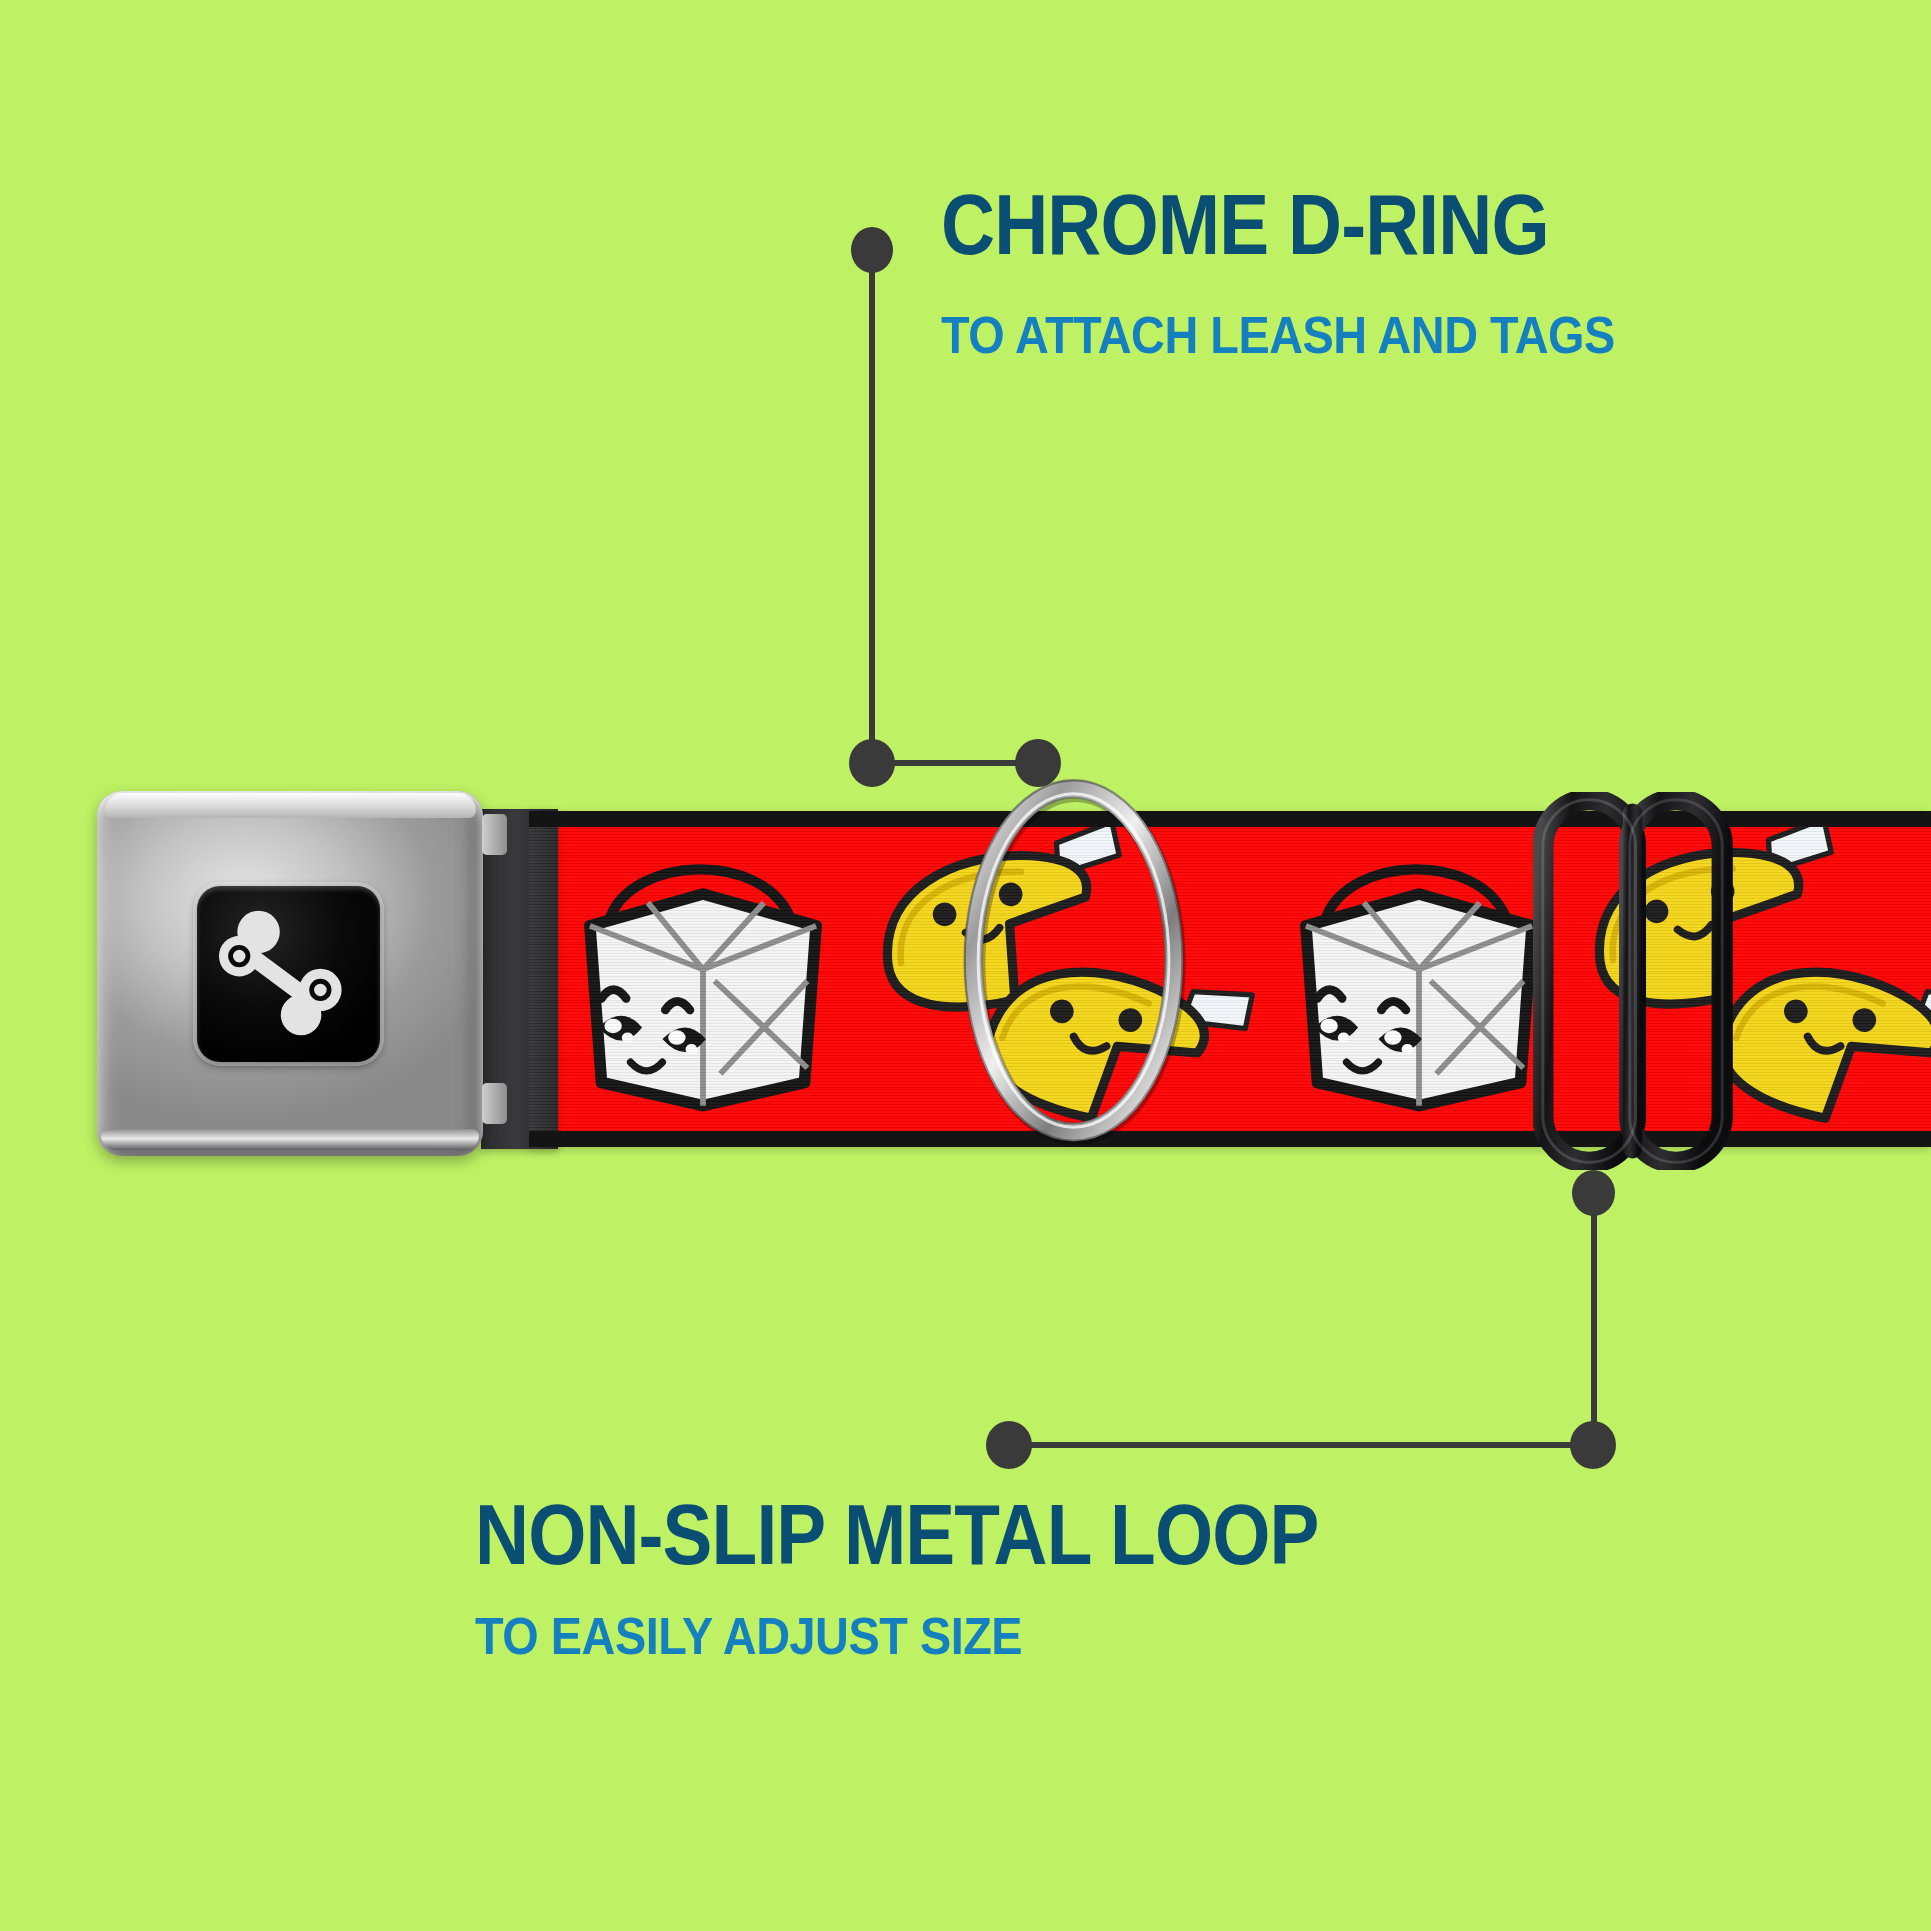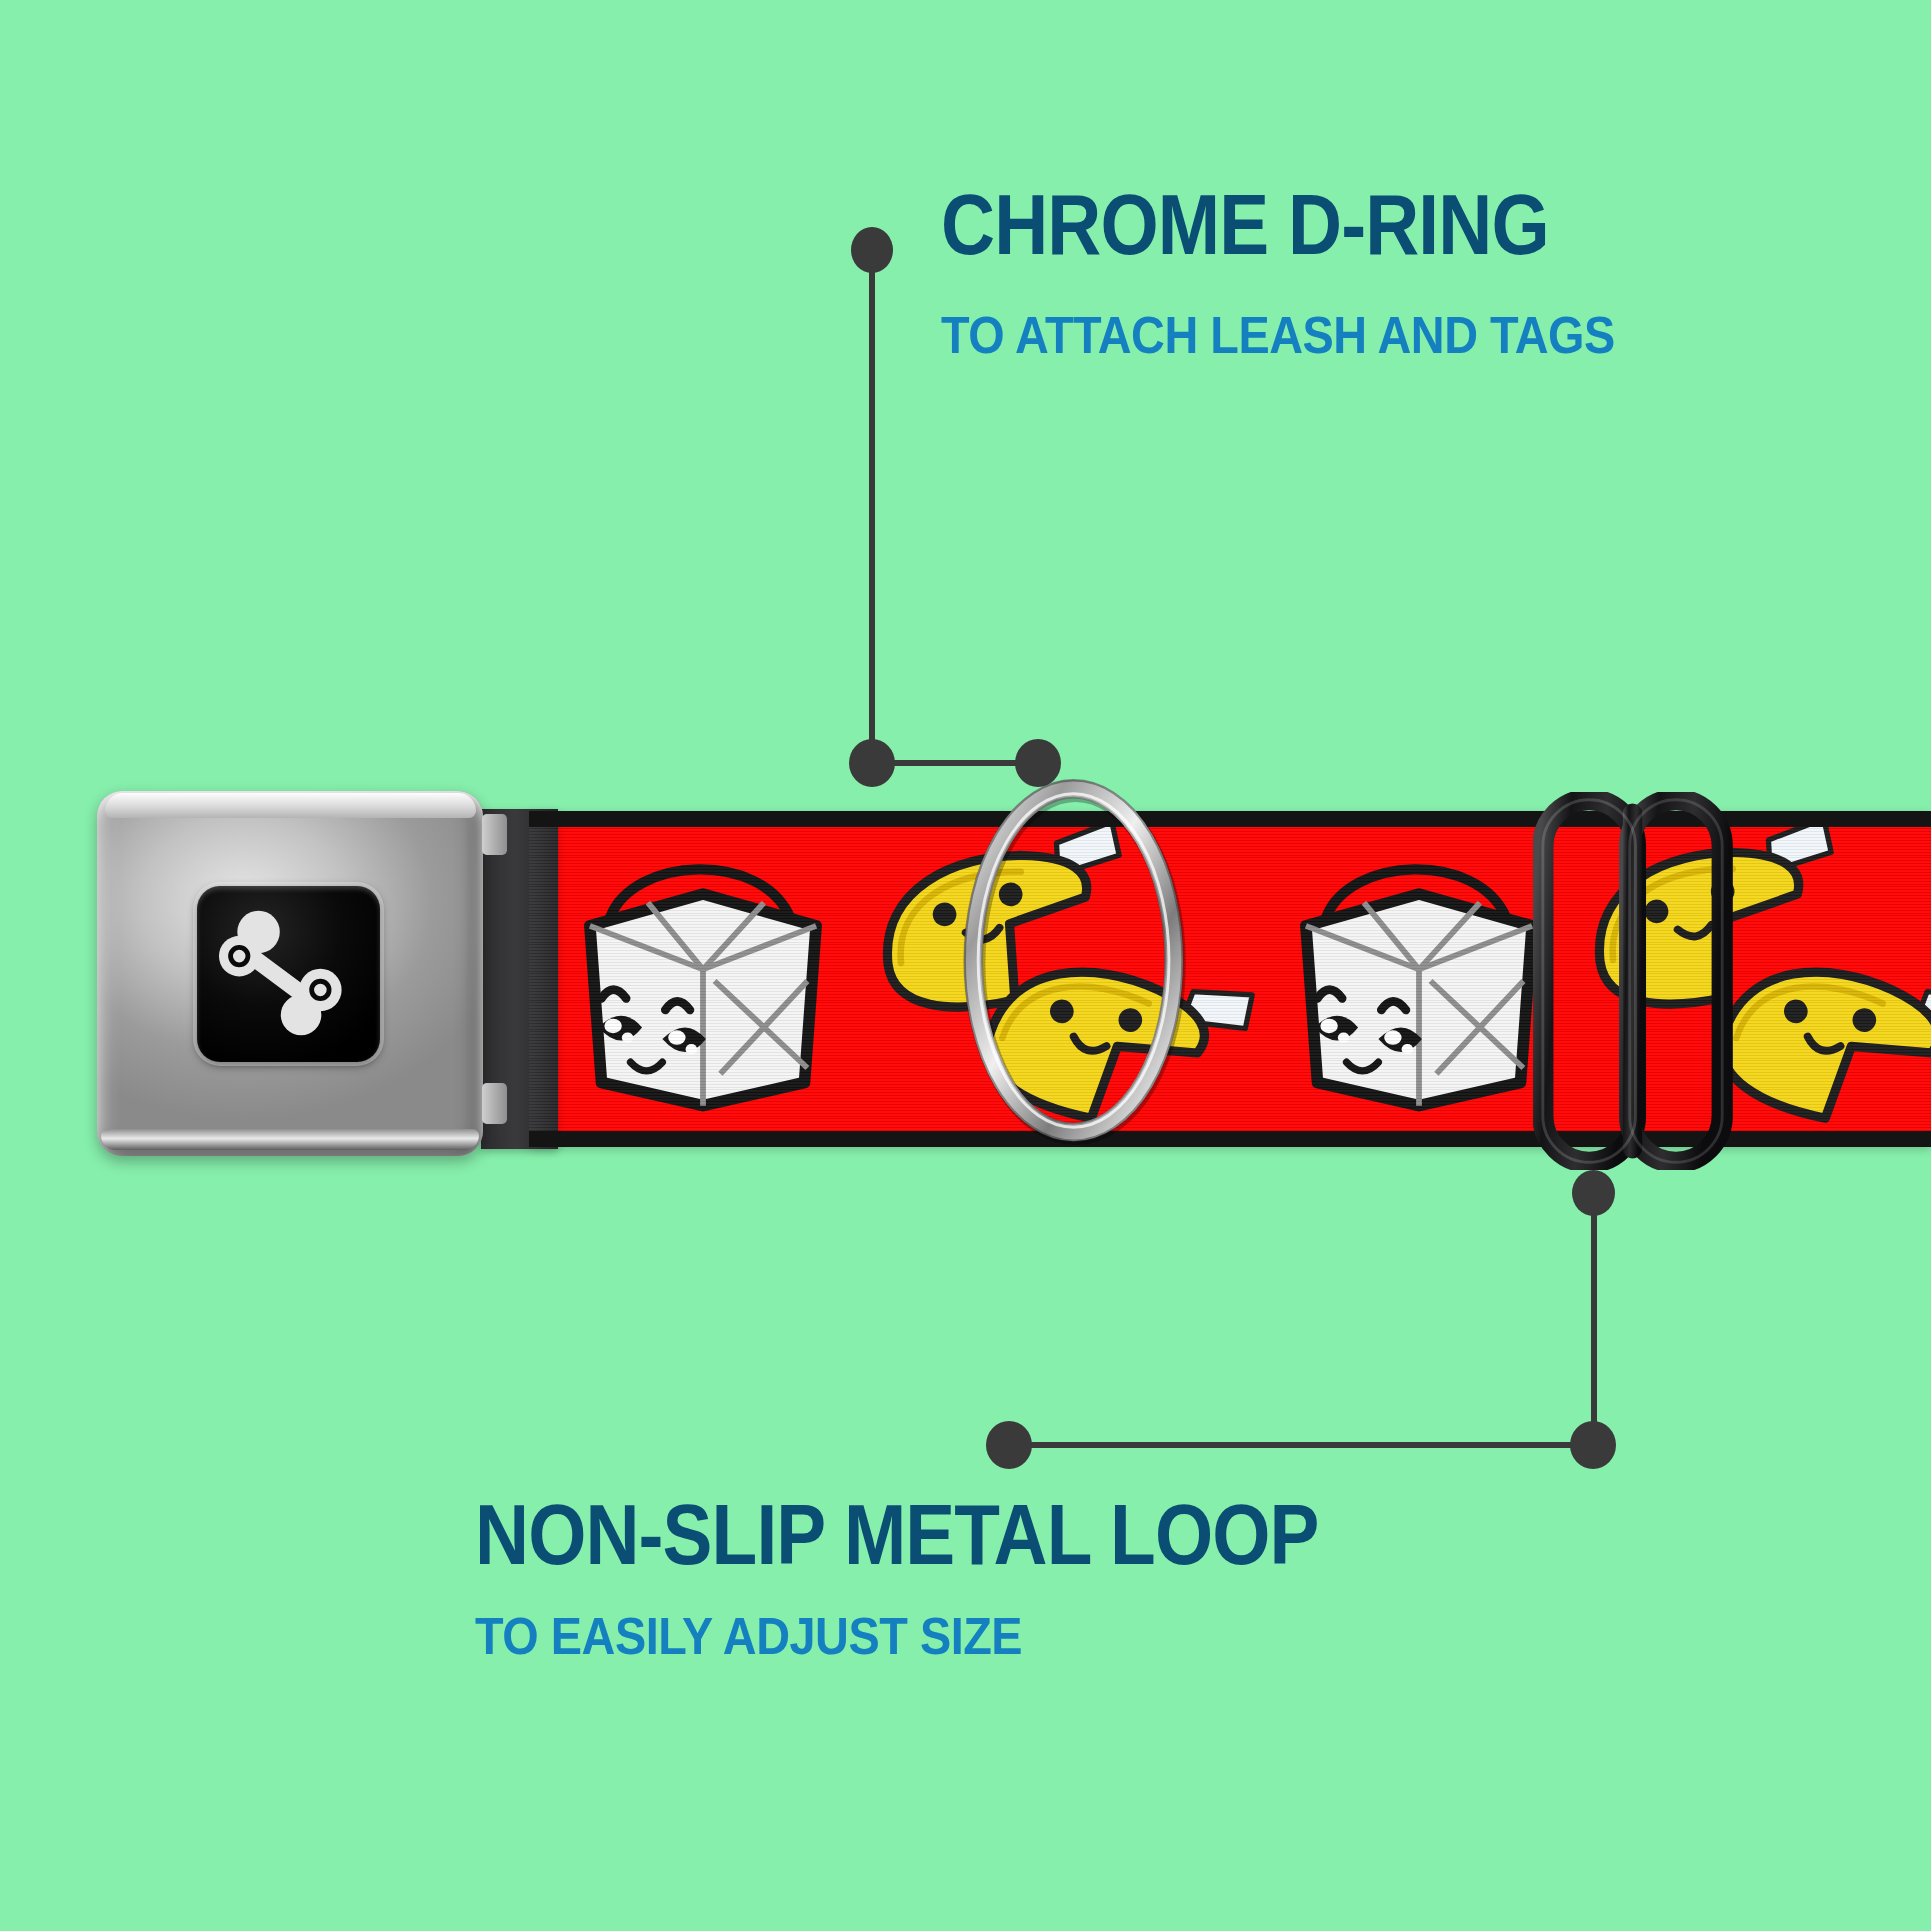--- a/index.html
+++ b/index.html
@@ -8,21 +8,21 @@
     padding: 0;
     background: #ffffff;
   }
   body {
     font-family: "Liberation Sans", sans-serif;
   }
   #stage {
     position: relative;
     width: 1931px;
     height: 1931px;
-    background: #86efac;
+    background: #bef264;
     overflow: hidden;
   }
 
   
   .callout-title {
     position: absolute;
     font-family: "Liberation Sans", sans-serif;
     font-weight: bold;
     letter-spacing: -1px;
     white-space: nowrap;

